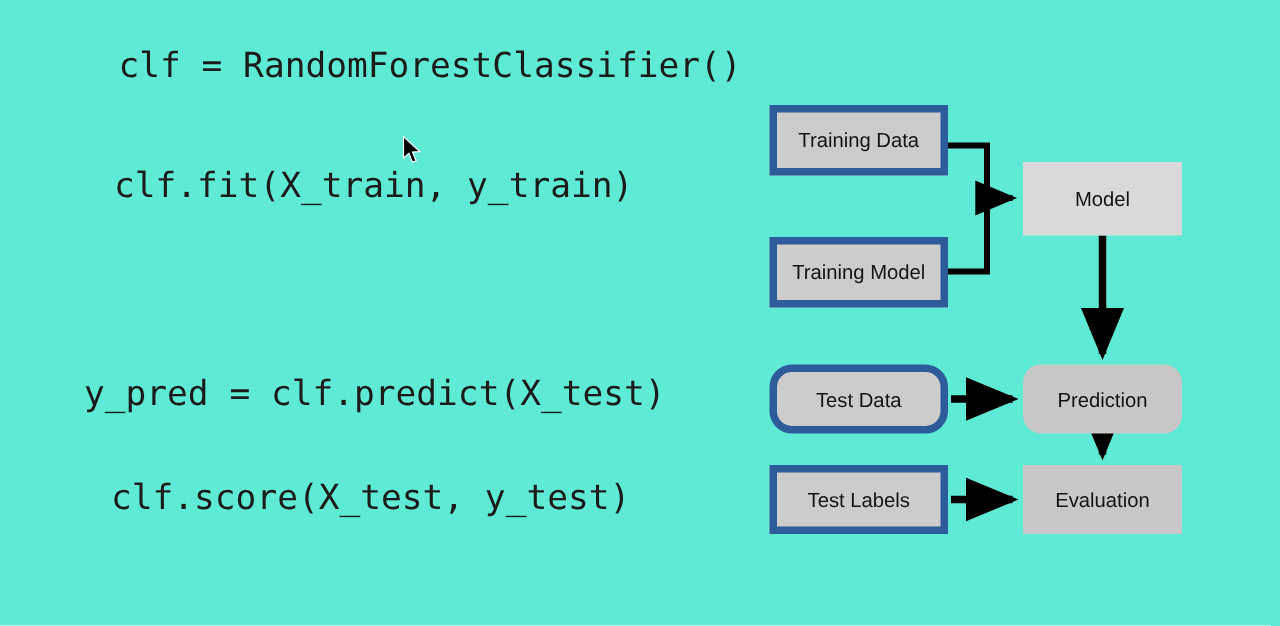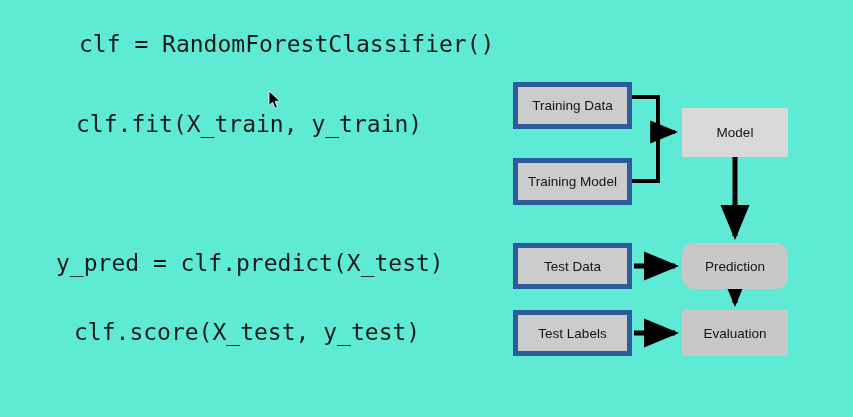--- a/index.html
+++ b/index.html
@@ -53,23 +53,23 @@
   .node-input {
     border: 5px solid #2e5c9a;
     background: #cccccc;
     font-size: 13.5px;
   }
   .node-out {
     border: none;
     font-size: 13.5px;
   }
 
-  .n-training-data   { left: 513px; top: 82px;  width: 119px; height: 47px; text-align: center; }
+  .n-training-data   { left: 513px; top: 70px;  width: 119px; height: 47px; text-align: center; }
   .n-training-labels { left: 513px; top: 158px; width: 119px; height: 47px; }
-  .n-test-data       { left: 513px; top: 243px; width: 119px; height: 46px; }
+  .n-test-data       { left: 513px; top: 243px; width: 119px; height: 46px; border-radius: 15px; }
   .n-test-labels     { left: 513px; top: 310px; width: 119px; height: 46px; }
 
   .n-model      { left: 682px; top: 108px; width: 106px; height: 49px; background: #d9d9d9; }
   .n-prediction { left: 682px; top: 243px; width: 106px; height: 46px; background: #c8c8c8; border-radius: 12px; }
   .n-evaluation { left: 682px; top: 310px; width: 106px; height: 46px; background: #c8c8c8; }
 
   
   #connectors {
     position: absolute;
     left: 0;

